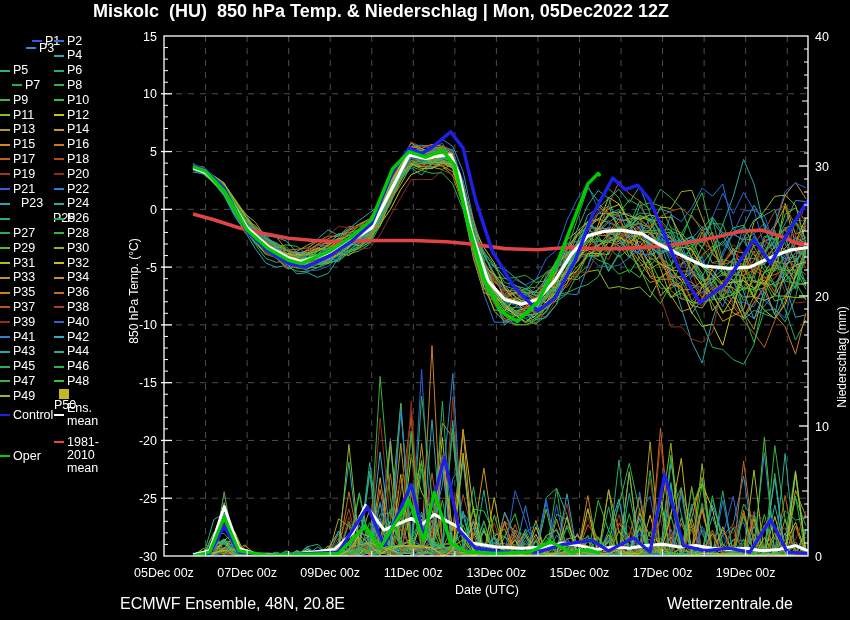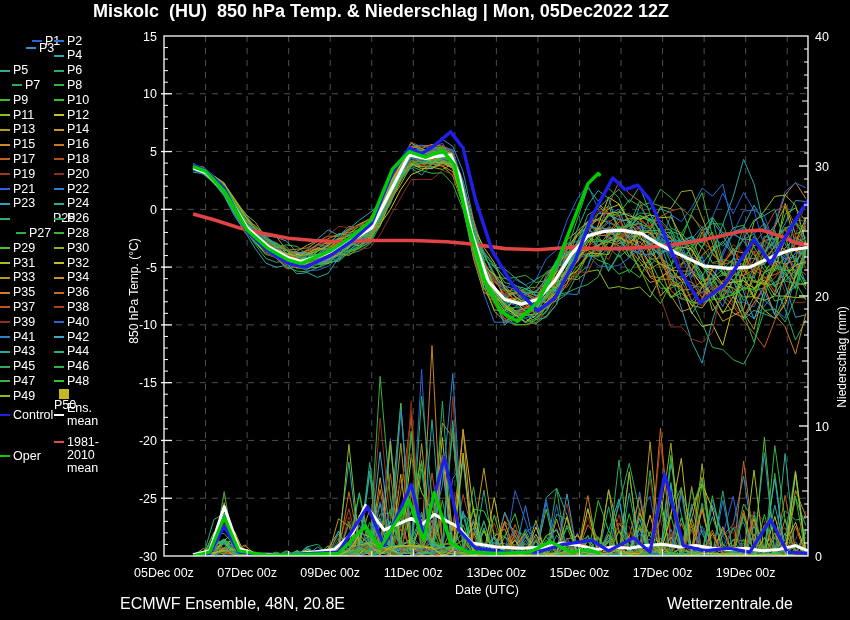--- a/index.html
+++ b/index.html
@@ -370,37 +370,37 @@
         <span class="lb">P20</span>
       </div>
       <div class="lg" style="top: 182px; left: 0px;">
         <span class="sw" style="background: rgb(43, 98, 217);"></span>
         <span class="lb">P21</span>
       </div>
       <div class="lg" style="top: 182px; left: 54px;">
         <span class="sw" style="background: rgb(44, 127, 212);"></span>
         <span class="lb">P22</span>
       </div>
-      <div class="lg" style="top: 196.8px; left: 0px;">
+      <div class="lg" style="top: 196.8px; left: 0px; gap: 8px;">
         <span class="sw" style="background: rgb(43, 162, 181);"></span>
         <span class="lb">P23</span>
       </div>
       <div class="lg" style="top: 196.8px; left: 54px;">
         <span class="sw" style="background: rgb(40, 173, 150);"></span>
         <span class="lb">P24</span>
       </div>
       <div class="lg" style="top: 211.6px; left: 0px; gap: 40px;">
         <span class="sw" style="background: rgb(39, 176, 120);"></span>
         <span class="lb">P25</span>
       </div>
       <div class="lg" style="top: 211.6px; left: 54px;">
         <span class="sw" style="background: rgb(41, 172, 94);"></span>
         <span class="lb">P26</span>
       </div>
-      <div class="lg" style="top: 226.4px; left: 16px;">
+      <div class="lg" style="top: 226.4px; left: 0px;">
         <span class="sw" style="background: rgb(46, 174, 71);"></span>
         <span class="lb">P27</span>
       </div>
       <div class="lg" style="top: 226.4px; left: 54px;">
         <span class="sw" style="background: rgb(55, 180, 52);"></span>
         <span class="lb">P28</span>
       </div>
       <div class="lg" style="top: 241.2px; left: 0px;">
         <span class="sw" style="background: rgb(76, 192, 42);"></span>
         <span class="lb">P29</span>

